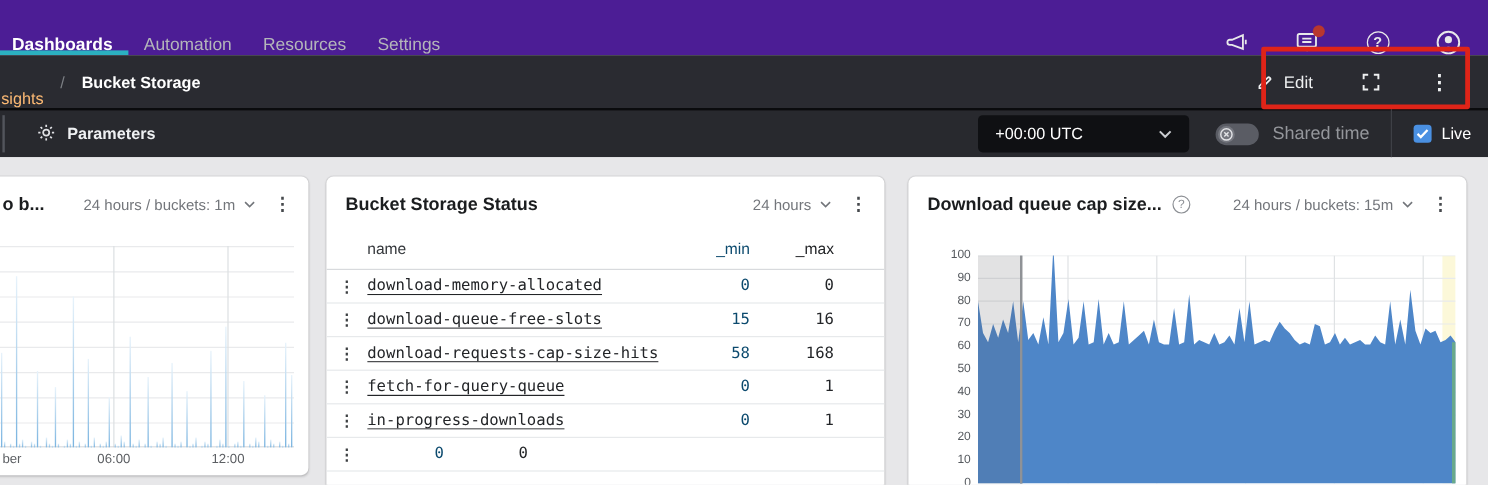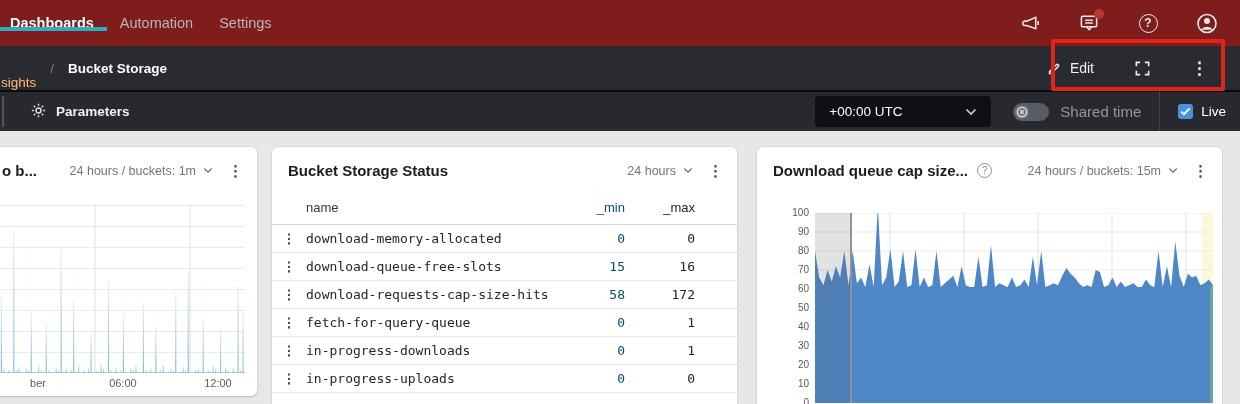--- a/index.html
+++ b/index.html
@@ -1,21 +1,21 @@
 <!DOCTYPE html>
 <html><head>
 <meta charset="utf-8">
 <style>
   * { margin:0; padding:0; box-sizing:border-box; }
   html,body { width:1240px; height:404px; overflow:hidden; background:#e7e7e9;
     font-family:"Liberation Sans", sans-serif; }
   .mono { font-family:"DejaVu Sans Mono", monospace; }
 
   
-  .topnav { height:46px; background:#7f1d1d; display:flex; align-items:center; position:relative; }
+  .topnav { height:46px; background:#4c1d95; display:flex; align-items:flex-end; position:relative; }
   .tabs { display:flex; }
   .tab { position:relative; display:flex; align-items:center; padding:0 13px; font-size:14.5px;
     color:#b4b6ba; cursor:pointer; }
   .tab:first-child { padding-left:10px; }
   .tab.active { color:#ffffff; font-weight:bold; }
   .tab.active::after { content:""; position:absolute; left:0; right:0; bottom:0; height:4px; background:#2bb0c0; }
   .nav-icons { margin-left:auto; display:flex; align-items:center; gap:37px; padding-right:22px; }
   .nav-ic { position:relative; width:22px; height:22px; display:flex; align-items:center; justify-content:center; cursor:pointer; }
   .nav-ic svg { stroke:#e8e9ea; fill:none; stroke-width:1.6; }
   .red-dot { position:absolute; top:-3px; right:-4px; width:10px; height:10px; border-radius:50%; background:#b8372e; }
@@ -70,21 +70,21 @@
   .range-sel { margin-left:auto; display:flex; align-items:center; gap:7px; color:#73767b; font-size:12.5px;
     white-space:nowrap; cursor:pointer; }
   .range-sel svg { stroke:#73767b; fill:none; stroke-width:1.6; }
   .card-kebab { margin-left:15px; color:#46494d; font-size:15px; font-weight:bold; cursor:pointer; line-height:1; }
   .help-sm { margin-left:9px; width:15px; height:15px; border-radius:50%; border:1.4px solid #8d9095; color:#8d9095;
     font-size:10px; display:flex; align-items:center; justify-content:center; flex:none; cursor:pointer; }
 
   
   .spike-wrap { position:absolute; left:8px; top:58px; width:299px; height:168px; }
   .spike-xlabels { position:absolute; left:8px; top:230px; width:299px; height:14px; font-size:11px; color:#5c5f63; }
-  .spike-xlabels div { position:absolute; transform:translateX(-50%);margin-left:28px; }
+  .spike-xlabels div { position:absolute; transform:translateX(-50%); }
 
   
   .tbl { margin-top:12px; font-size:13px; }
   .trow, .thead { display:flex; align-items:center; padding-right:42px; }
   .thead { height:34px; color:#35383c; border-bottom:1px solid #d8dadd; }
   .trow { height:28px; border-bottom:1px solid #e7e9eb; }
   .c-kebab { width:34px; text-align:center; color:#3d4043; font-weight:bold; font-size:13px; cursor:pointer; }
   .c-name { flex:1; overflow:hidden; white-space:nowrap; }
   .c-name a { color:#232528; text-decoration:underline; text-underline-offset:3px; cursor:pointer; }
   .c-min { width:64px; text-align:right; color:#0c4a6e; }
@@ -97,20 +97,21 @@
   .area-overlay { position:absolute; left:0; top:0; width:37px; height:190px;
     background:rgba(95,95,100,0.18); border-right:2px solid #8f9296; }
 </style>
 </head>
 <body>
 
 <div class="topnav">
   <div class="tabs" id="nav-tabs">
       <div class="tab active">Dashboards</div>
       <div class="tab">Automation</div>
+      <div class="tab">Resources</div>
       <div class="tab">Settings</div>
     </div>
   <div class="nav-icons">
     <span class="nav-ic">
       <svg width="21" height="21" viewBox="0 0 22 22">
           <path d="M16.5 4.5v12L7 13H5a2 2 0 01-2-2v-0.5a2 2 0 012-2h2l9.5-4z"></path>
           <path d="M19 8.5v4"></path>
         </svg>
     </span>
     <span class="nav-ic">
@@ -361,37 +362,36 @@
           <div class="trow">
             <span class="c-kebab">⋮</span>
             <span class="c-name mono"><a>download-queue-free-slots</a></span>
             <span class="c-min mono">15</span>
             <span class="c-max mono">16</span>
           </div>
           <div class="trow">
             <span class="c-kebab">⋮</span>
             <span class="c-name mono"><a>download-requests-cap-size-hits</a></span>
             <span class="c-min mono">58</span>
-            <span class="c-max mono">172</span>
+            <span class="c-max mono">168</span>
           </div>
           <div class="trow">
             <span class="c-kebab">⋮</span>
             <span class="c-name mono"><a>fetch-for-query-queue</a></span>
             <span class="c-min mono">0</span>
             <span class="c-max mono">1</span>
           </div>
           <div class="trow">
             <span class="c-kebab">⋮</span>
             <span class="c-name mono"><a>in-progress-downloads</a></span>
             <span class="c-min mono">0</span>
             <span class="c-max mono">1</span>
           </div>
           <div class="trow">
             <span class="c-kebab">⋮</span>
-            <span class="c-name mono"><a>in-progress-uploads</a></span>
             <span class="c-min mono">0</span>
             <span class="c-max mono">0</span>
           </div>
         </div>
     </div>
   </div>
 
   <div class="card" id="card-right">
     <div class="card-head">
       <span class="card-title">Download queue cap size...</span>

